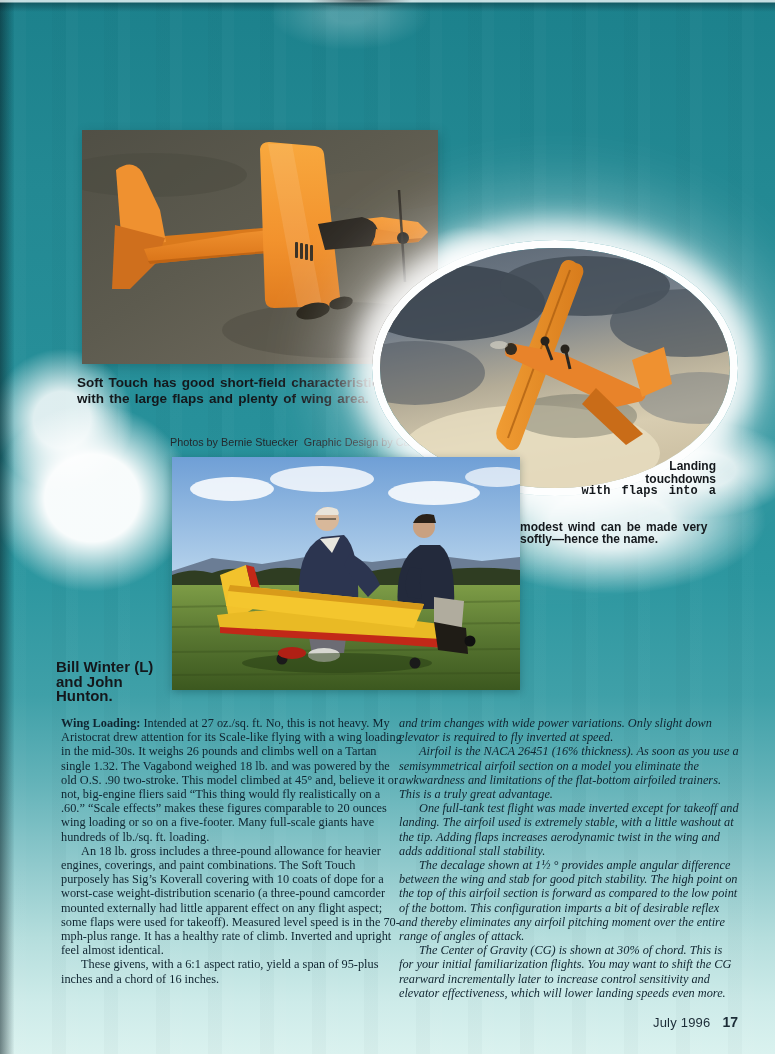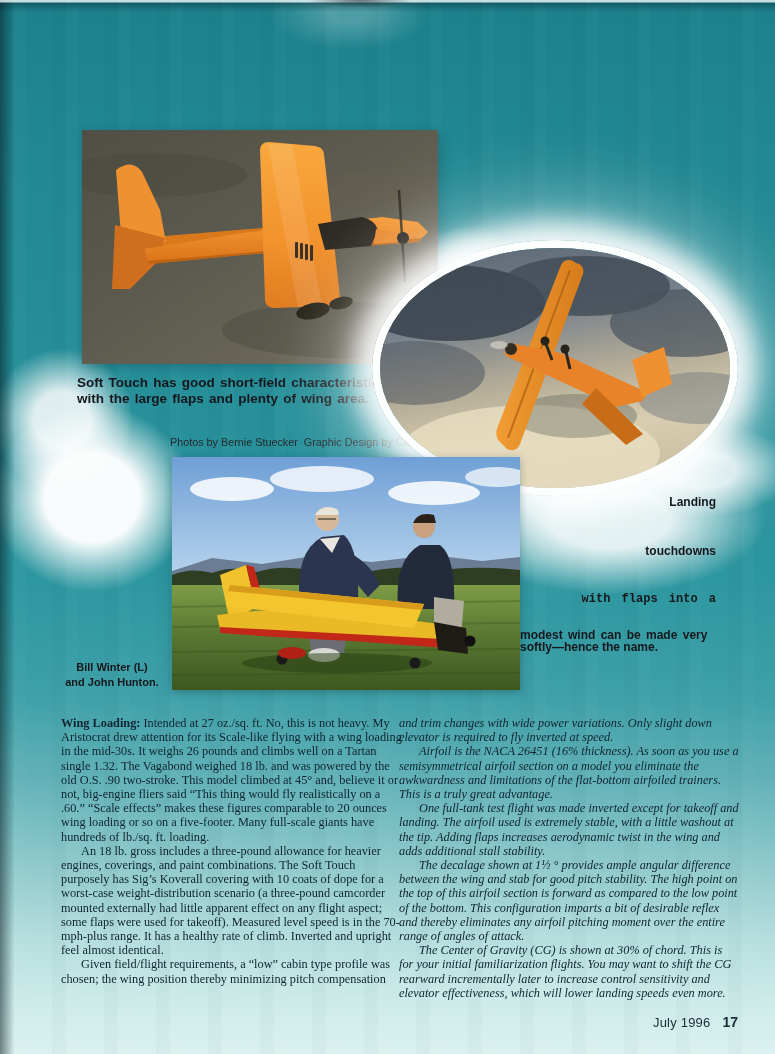--- a/index.html
+++ b/index.html
@@ -32,25 +32,25 @@
   #photo-top{left:82px;top:130px;width:356px;height:234px;box-shadow:2px 3px 10px rgba(0,35,45,.25);}
   #photo-ground{left:172px;top:457px;width:348px;height:233px;box-shadow:0 2px 8px rgba(0,35,45,.3);}
   #photo-oval{left:372px;top:240px;width:350px;height:240px;border:8px solid #fdfefe;border-radius:50%;
     box-shadow:0 0 26px 18px rgba(255,255,255,.9), 0 0 70px 42px rgba(255,255,255,.38);}
 
   .cap{position:absolute;color:#14181c;font-weight:bold;}
   #cap-top{left:77px;top:375px;width:338px;font-size:13.5px;line-height:16px;word-spacing:1.5px;}
   #credit{position:absolute;left:170px;top:436px;font-size:10.8px;font-weight:normal;color:#23292e;white-space:pre-wrap;}
   #cap-oval{left:520px;top:460px;width:196px;font-size:12px;line-height:12.6px;}
   #cap-oval .oc-line{white-space:nowrap;}
-  #cap-oval .oc-line:nth-child(-n+3){text-align:right;margin-top:36px;}
+  #cap-oval .oc-line:nth-child(-n+3){text-align:right;}
   #cap-oval .oc-line:nth-child(3){word-spacing:4px;font-family:Liberation Mono, monospace;}
   #cap-oval .oc-line:nth-child(4){word-spacing:2px;margin-top:23px;}
   #cap-oval .oc-line:nth-child(n+4){text-align:left;}
-  #cap-ground{left:56px;top:660px;width:112px;font-size:11px;line-height:14.5px;text-align:center;}
+  #cap-ground{left:56px;top:660px;width:112px;font-size:15px;line-height:14.5px;text-align:left;}
 
   .col{position:absolute;top:716px;width:342px;color:#0f2430;
     font-family:"Liberation Serif",serif;font-size:12.3px;line-height:14.2px;}
   #col-left{left:61px;}
   #col-right{left:399px;width:340px;font-style:italic;}
   .col p{margin:0;}
   .col p.ind{text-indent:20px;}
   .col .lead{font-weight:bold;}
 
   #footer{position:absolute;right:37px;top:1014px;color:#1b2b36;font-size:13px;}
@@ -224,21 +224,21 @@
   </div>
 
   <div class="cap" id="cap-ground">
     <div>Bill Winter (L)</div>
     <div>and John Hunton.</div>
   </div>
 
   <div class="col" id="col-left">
     <p><span class="lead">Wing Loading:</span><span> Intended at 27 oz./sq. ft. No, this is not heavy. My Aristocrat drew attention for its Scale-like flying with a wing loading in the mid-30s. It weighs 26 pounds and climbs well on a Tartan single 1.32. The Vagabond weighed 18 lb. and was powered by the old O.S. .90 two-stroke. This model climbed at 45° and, believe it or not, big-engine fliers said “This thing would fly realistically on a .60.” “Scale effects” makes these figures comparable to 20 ounces wing loading or so on a five-footer. Many full-scale giants have hundreds of lb./sq. ft. loading.</span></p>
     <p class="ind">An 18 lb. gross includes a three-pound allowance for heavier engines, coverings, and paint combinations. The Soft Touch purposely has Sig’s Koverall covering with 10 coats of dope for a worst-case weight-distribution scenario (a three-pound camcorder mounted externally had little apparent effect on any flight aspect; some flaps were used for takeoff). Measured level speed is in the 70-mph-plus range. It has a healthy rate of climb. Inverted and upright feel almost identical.</p>
-    <p class="ind">Given field/flight requirements, a “low” cabin type profile was chosen; the wing position thereby minimizing pitch compensation</p>
+    <p class="ind">These givens, with a 6:1 aspect ratio, yield a span of 95-plus inches and a chord of 16 inches.</p>
   </div>
 
   <div class="col" id="col-right">
     <p>and trim changes with wide power variations. Only slight down elevator is required to fly inverted at speed.</p>
     <p class="ind">Airfoil is the NACA 26451 (16% thickness). As soon as you use a semisymmetrical airfoil section on a model you eliminate the awkwardness and limitations of the flat-bottom airfoiled trainers. This is a truly great advantage.</p>
     <p class="ind">One full-tank test flight was made inverted except for takeoff and landing. The airfoil used is extremely stable, with a little washout at the tip. Adding flaps increases aerodynamic twist in the wing and adds additional stall stability.</p>
     <p class="ind">The decalage shown at 1½ ° provides ample angular difference between the wing and stab for good pitch stability. The high point on the top of this airfoil section is forward as compared to the low point of the bottom. This configuration imparts a bit of desirable reflex and thereby eliminates any airfoil pitching moment over the entire range of angles of attack.</p>
     <p class="ind">The Center of Gravity (CG) is shown at 30% of chord. This is for your initial familiarization flights. You may want to shift the CG rearward incrementally later to increase control sensitivity and elevator effectiveness, which will lower landing speeds even more.</p>
   </div>
 

